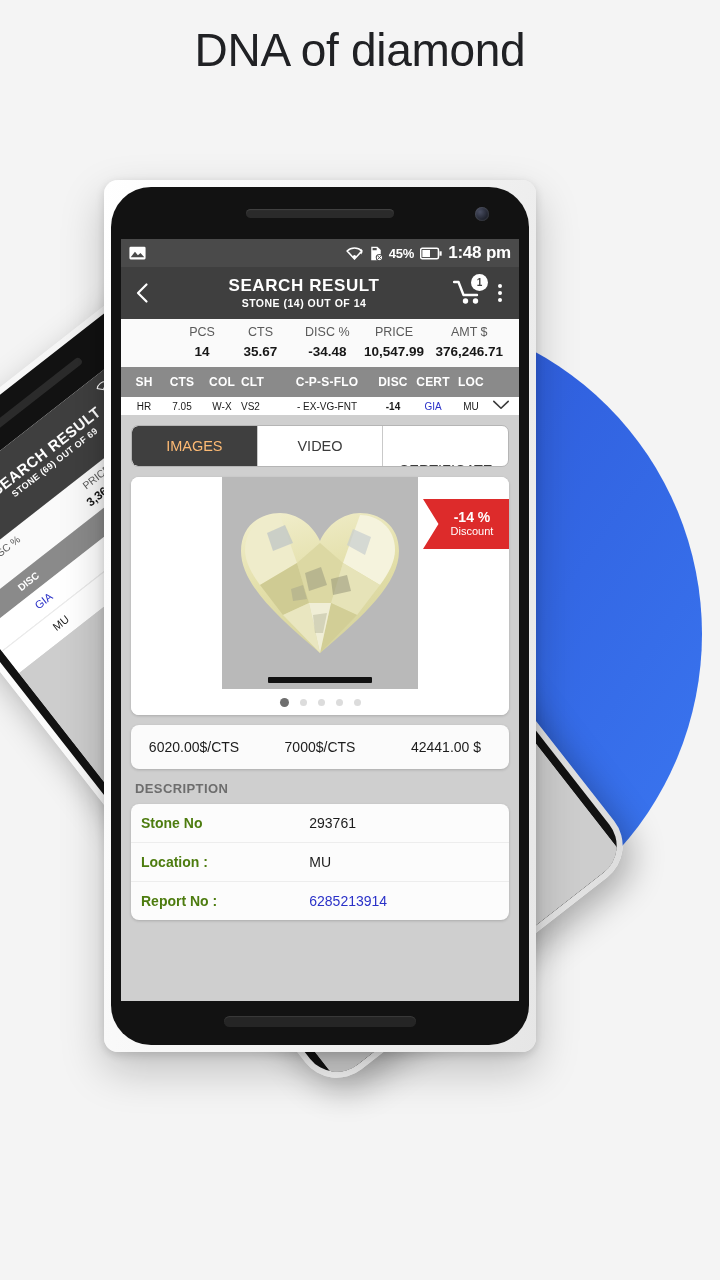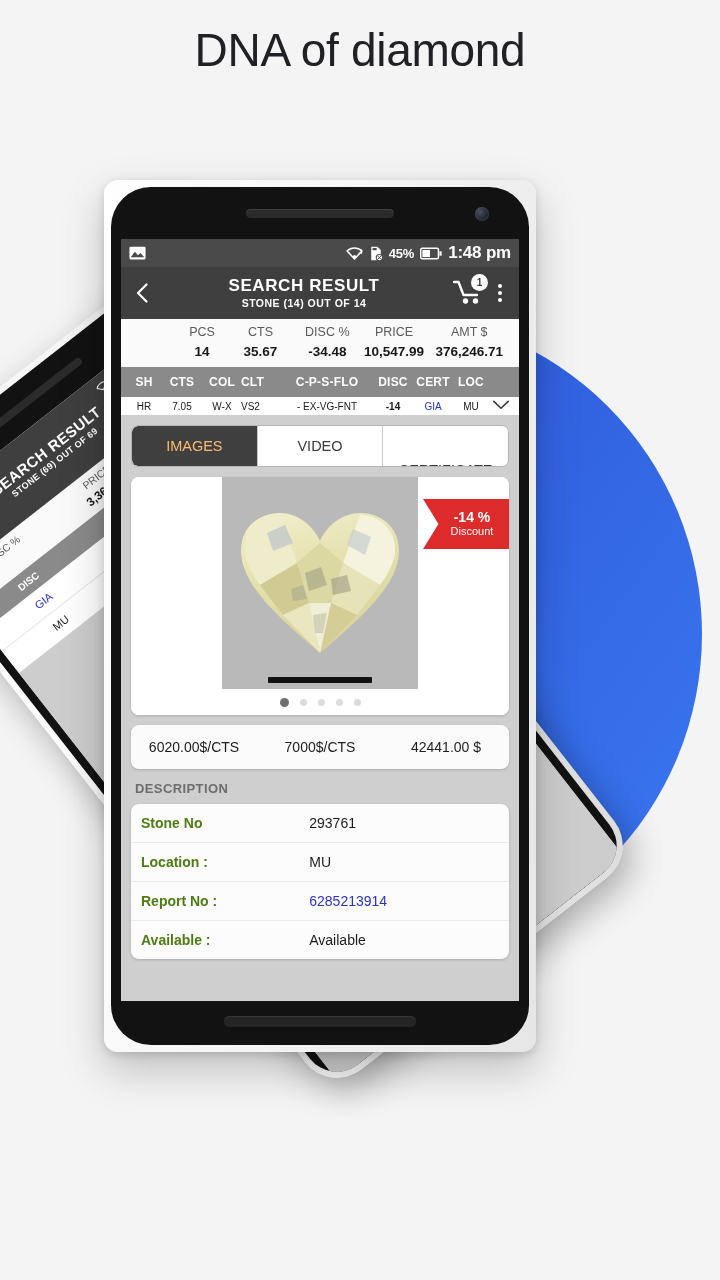--- a/index.html
+++ b/index.html
@@ -470,22 +470,18 @@
             <div class="desc-v">293761</div>
           </div>
           <div class="desc-row">
             <div class="desc-k">Location :</div>
             <div class="desc-v">MU</div>
           </div>
           <div class="desc-row">
             <div class="desc-k">Report No :</div>
             <div class="desc-v link">6285213914</div>
           </div>
-          <div class="desc-row">
-            <div class="desc-k">Available :</div>
-            <div class="desc-v">Available</div>
-          </div>
         </div>
 
       </div>
     </div>
   </div>
 </div>
 
 </body></html>

